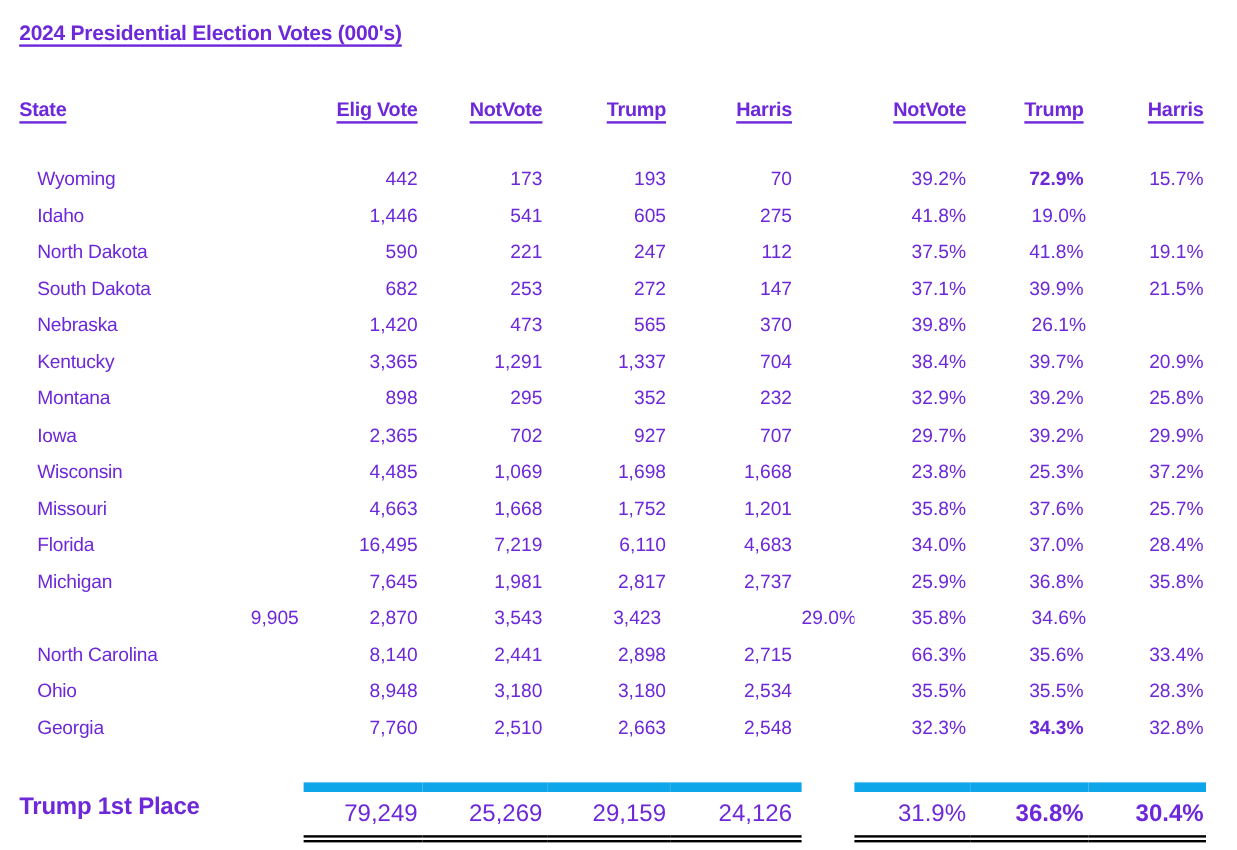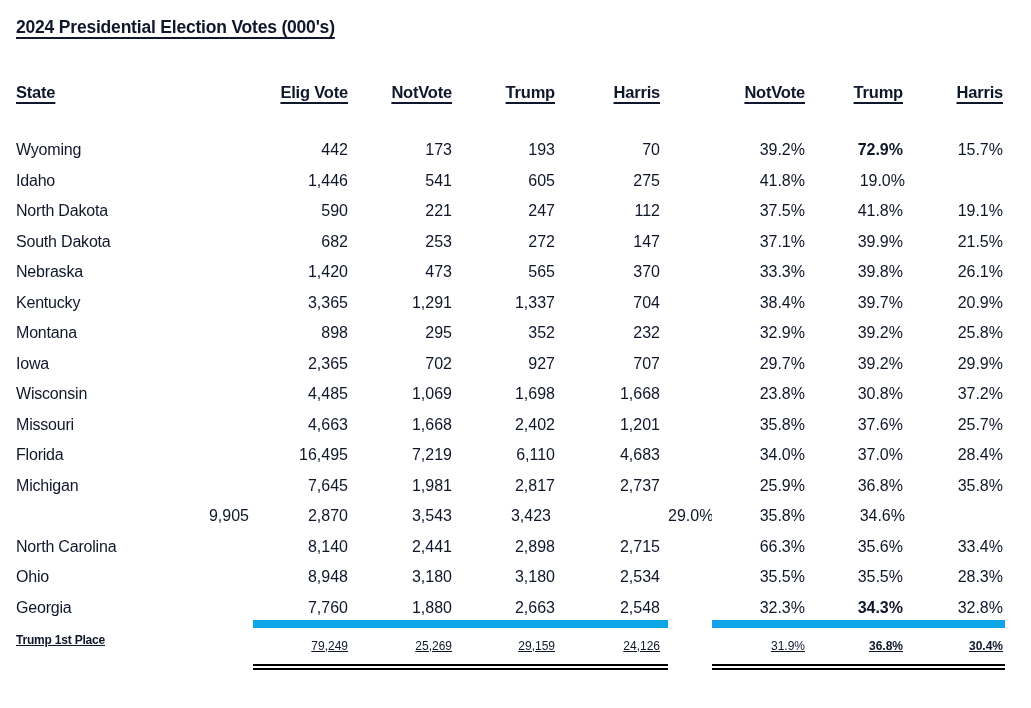--- a/index.html
+++ b/index.html
@@ -1,18 +1,18 @@
 <!DOCTYPE html>
 <html><head>
 <meta charset="utf-8">
 <style>
   html,body { margin:0; padding:0; background:#fff; }
   .sheet {
     position:relative; width:1031px; height:708px; background:#ffffff;
-    color:#0f172a; font-family:"Liberation Sans", sans-serif; overflow:hidden;
+    color:#6d28d9; font-family:"Liberation Sans", sans-serif; overflow:hidden;
   }
   .title {
     position:absolute; left:16px; top:17px;
     font-size:17.5px; font-weight:700;
     text-decoration:underline; text-underline-offset:4px; text-decoration-thickness:2px;
     letter-spacing:-0.2px;
   }
   .gr {
     display:grid;
     grid-template-columns:237px 99px 104px 103px 109px 44px 97px 98px 98px;
@@ -28,23 +28,23 @@
   .header-row { position:absolute; top:80px; left:0; right:0; font-size:16.5px; line-height:24px; }
   .hu {
     font-weight:700; text-decoration:underline;
     text-underline-offset:4px; text-decoration-thickness:1.5px;
     letter-spacing:-0.2px;
     text-align:center;
   }
 
   .rows { position:absolute; top:135px; left:0; right:0; font-size:16px; }
   .r { line-height:30.5px; height:30.5px; }
-  .r .s { letter-spacing:-0.2px; }
-
-  .total-row { position:absolute; top:620px; left:0; right:0; font-size:12px;text-decoration:underline; }
+  .r .s { letter-spacing:-0.2px;margin-left:15px; }
+
+  .total-row { position:absolute; top:652px; left:0; right:0; font-size:20px; }
   .total-row .c { line-height:36px; }
   .total-row .s { line-height:40px; font-weight:700; letter-spacing:-0.2px; }
   .tb { border-top:8px solid #0ea5e9; border-bottom:6px double #000; }
 </style>
 </head>
 <body>
 
 <div class="sheet">
 
   <div class="title">2024 Presidential Election Votes (000's)</div>
@@ -105,21 +105,20 @@
       <div class="c n pt">39.9%</div>
       <div class="c n ph">21.5%</div>
     </div>
     <div class="gr r">
       <div class="c s">Nebraska</div>
       <div class="c n e">1,420</div>
       <div class="c n nv">473</div>
       <div class="c n t">565</div>
       <div class="c n h">370</div>
       <div class="c g"></div>
-      <div class="c n pnv">33.3%</div>
       <div class="c n pt">39.8%</div>
       <div class="c n ph">26.1%</div>
     </div>
     <div class="gr r">
       <div class="c s">Kentucky</div>
       <div class="c n e">3,365</div>
       <div class="c n nv">1,291</div>
       <div class="c n t">1,337</div>
       <div class="c n h">704</div>
       <div class="c g"></div>
@@ -150,28 +149,28 @@
       <div class="c n ph">29.9%</div>
     </div>
     <div class="gr r">
       <div class="c s">Wisconsin</div>
       <div class="c n e">4,485</div>
       <div class="c n nv">1,069</div>
       <div class="c n t">1,698</div>
       <div class="c n h">1,668</div>
       <div class="c g"></div>
       <div class="c n pnv">23.8%</div>
-      <div class="c n pt">30.8%</div>
+      <div class="c n pt">25.3%</div>
       <div class="c n ph">37.2%</div>
     </div>
     <div class="gr r">
       <div class="c s">Missouri</div>
       <div class="c n e">4,663</div>
       <div class="c n nv">1,668</div>
-      <div class="c n t">2,402</div>
+      <div class="c n t">1,752</div>
       <div class="c n h">1,201</div>
       <div class="c g"></div>
       <div class="c n pnv">35.8%</div>
       <div class="c n pt">37.6%</div>
       <div class="c n ph">25.7%</div>
     </div>
     <div class="gr r">
       <div class="c s">Florida</div>
       <div class="c n e">16,495</div>
       <div class="c n nv">7,219</div>
@@ -221,21 +220,21 @@
       <div class="c n t">3,180</div>
       <div class="c n h">2,534</div>
       <div class="c g"></div>
       <div class="c n pnv">35.5%</div>
       <div class="c n pt">35.5%</div>
       <div class="c n ph">28.3%</div>
     </div>
     <div class="gr r">
       <div class="c s">Georgia</div>
       <div class="c n e">7,760</div>
-      <div class="c n nv">1,880</div>
+      <div class="c n nv">2,510</div>
       <div class="c n t">2,663</div>
       <div class="c n h">2,548</div>
       <div class="c g"></div>
       <div class="c n pnv">32.3%</div>
       <div class="c n pt b">34.3%</div>
       <div class="c n ph">32.8%</div>
     </div>
   </div>
 
   <div class="gr total-row">

